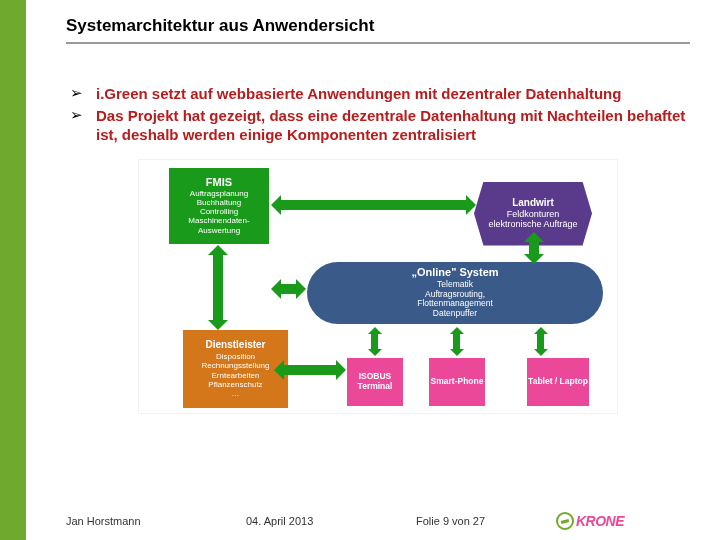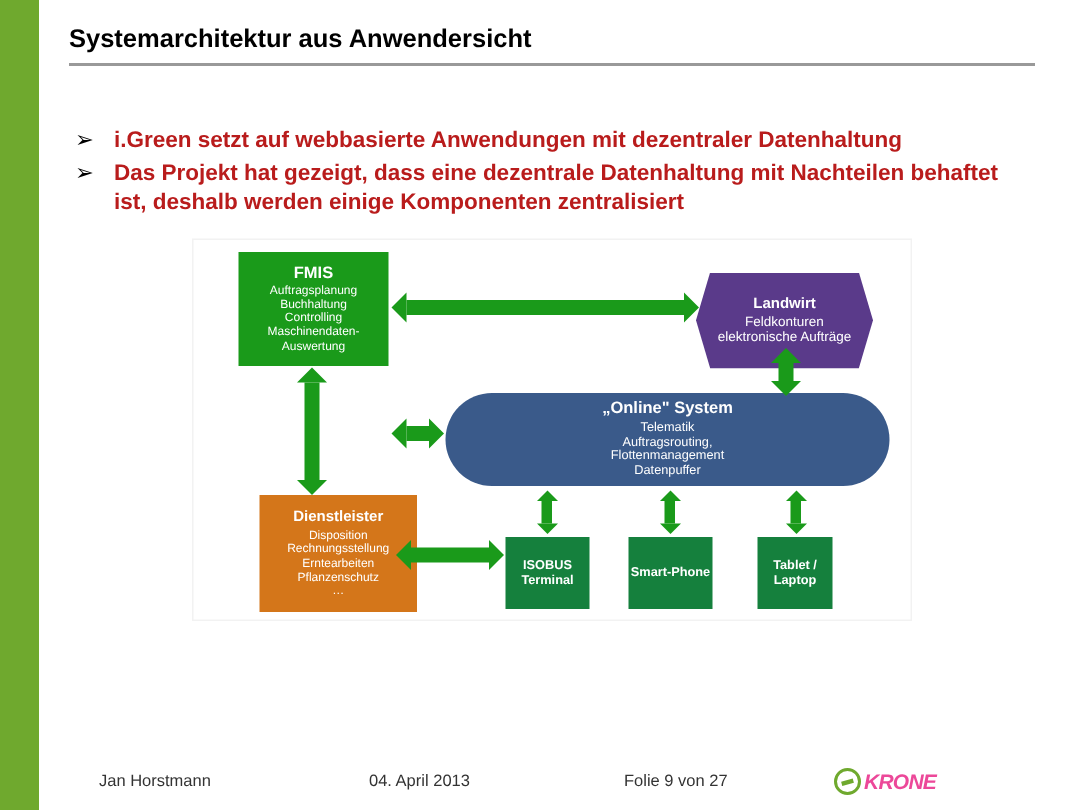--- a/index.html
+++ b/index.html
@@ -1,36 +1,36 @@
 <!DOCTYPE html>
 <html><head>
 <meta charset="utf-8">
 <style>
   * { box-sizing: border-box; margin: 0; padding: 0; }
   body { width: 720px; height: 540px; font-family: Arial, sans-serif; background: #fff; position: relative; }
   .sidebar { position: absolute; left: 0; top: 0; width: 26px; height: 540px; background: #6fa92e; }
-  .content { margin-left: 26px; padding: 16px 30px 0 20px; }
+  .content { margin-left: 26px; padding: 16px 30px 0 40px; }
   .title { font-size: 17px; font-weight: bold; color: #000; padding-bottom: 6px; border-bottom: 2px solid #999; margin-bottom: 40px; }
   .bullets { margin-bottom: 14px; }
   .bullet { display: flex; margin-bottom: 2px; }
   .bullet-mark { width: 30px; flex-shrink: 0; font-size: 15px; color: #000; padding-left: 4px; }
   .bullet-text { font-size: 15px; font-weight: bold; color: #b91c1c; line-height: 1.3; }
   .diagram { width: 480px; height: 255px; margin: 0 auto; background: #fff; position: relative; border: 1px solid #f2f2f2; }
   .box { position: absolute; font-size: 8px; color: #fff; text-align: center; display: flex; flex-direction: column; justify-content: center; align-items: center; line-height: 1.15; }
   .fmis { left: 30px; top: 8px; width: 100px; height: 76px; background: #1a9a1a; }
   .fmis .head { font-size: 11px; font-weight: bold; margin-bottom: 0; }
   .landwirt { left: 335px; top: 22px; width: 118px; height: 64px; background: #5a3a8a; clip-path: polygon(8% 0, 92% 0, 100% 50%, 92% 100%, 8% 100%, 0 50%); font-size: 9px; }
   .online { left: 168px; top: 102px; width: 296px; height: 62px; background: #3a5a8a; border-radius: 32px; font-size: 8.5px; }
   .online .head { font-size: 11px; font-weight: bold; margin-bottom: 1px; }
   .dienst { left: 44px; top: 170px; width: 105px; height: 78px; background: #d4761a; }
   .dienst .head { font-size: 10px; font-weight: bold; margin-bottom: 2px; }
-  .term { top: 198px; width: 56px; height: 48px; background: #15803d; font-size: 8.5px; font-weight: bold; }
+  .term { top: 198px; width: 56px; height: 48px; background: #ec4899; font-size: 8.5px; font-weight: bold; }
   .t1 { left: 208px; }
   .t2 { left: 290px; }
-  .t3 { left: 376px; width: 50px; }
+  .t3 { left: 388px; width: 62px; }
   .arrow { position: absolute; }
   .arr-h { height: 10px; background: #1a9a1a; }
   .arr-h::before, .arr-h::after { content: ""; position: absolute; top: -5px; width: 0; height: 0; border-top: 10px solid transparent; border-bottom: 10px solid transparent; }
   .arr-h::before { left: -10px; border-right: 10px solid #1a9a1a; }
   .arr-h::after { right: -10px; border-left: 10px solid #1a9a1a; }
   .arr-v { width: 10px; background: #1a9a1a; }
   .arr-v::before, .arr-v::after { content: ""; position: absolute; left: -5px; width: 0; height: 0; border-left: 10px solid transparent; border-right: 10px solid transparent; }
   .arr-v::before { top: -10px; border-bottom: 10px solid #1a9a1a; }
   .arr-v::after { bottom: -10px; border-top: 10px solid #1a9a1a; }
   .arr-sv { width: 7px; background: #1a9a1a; }

